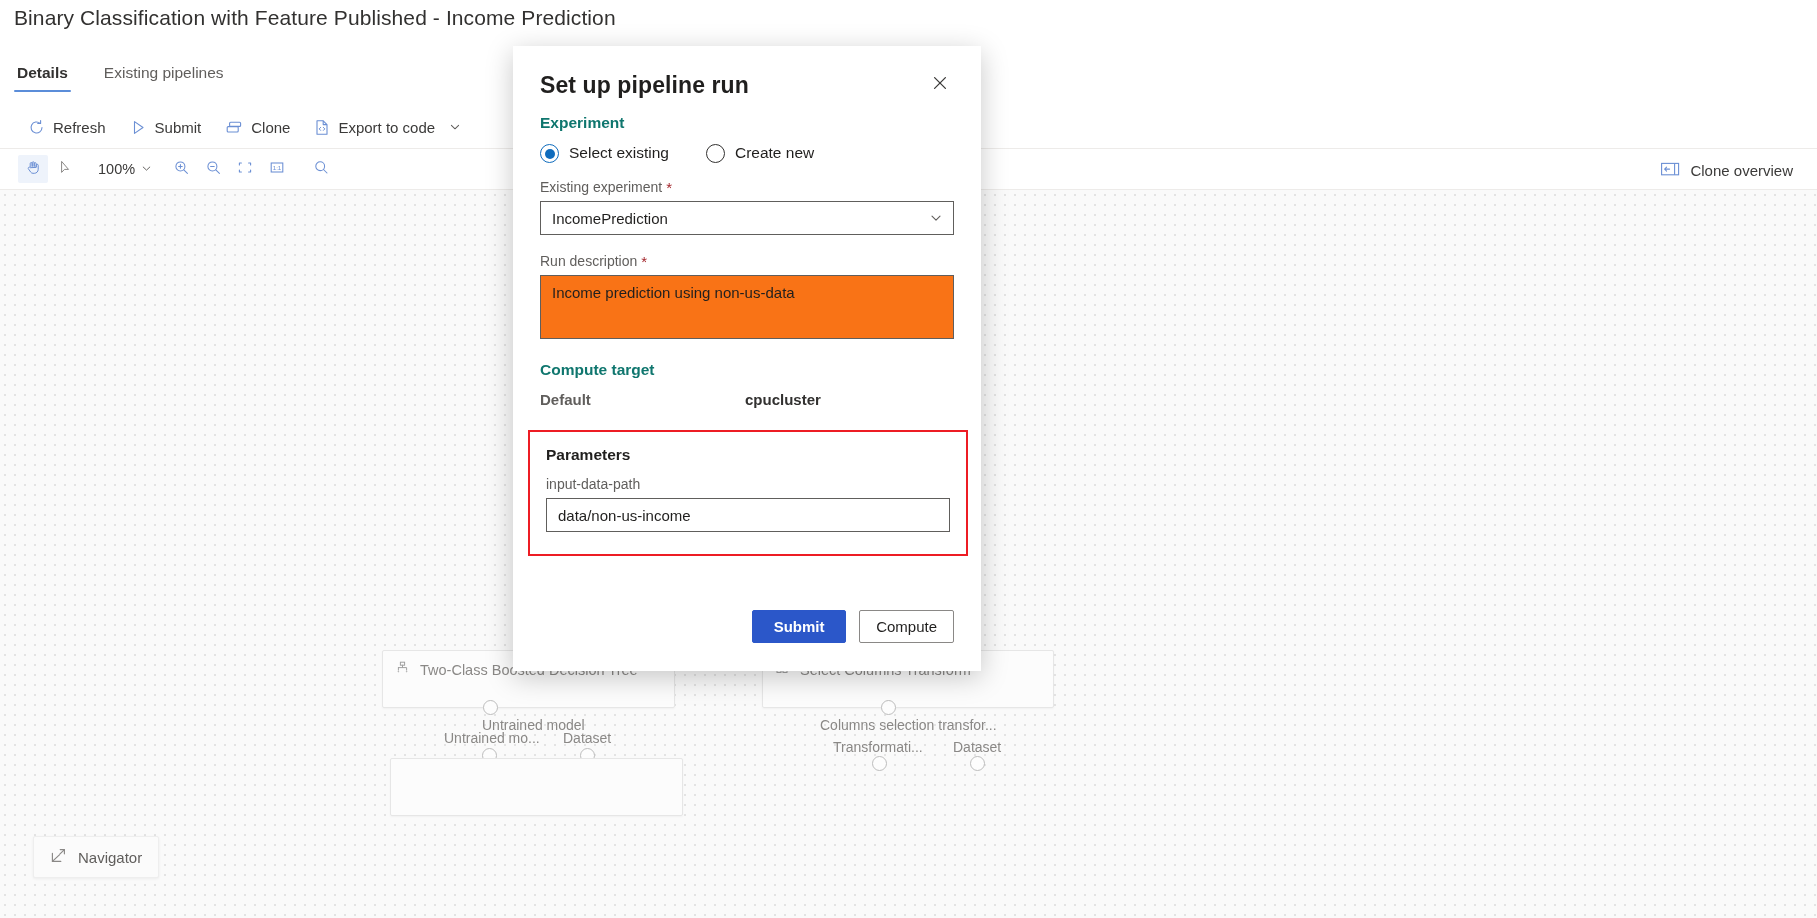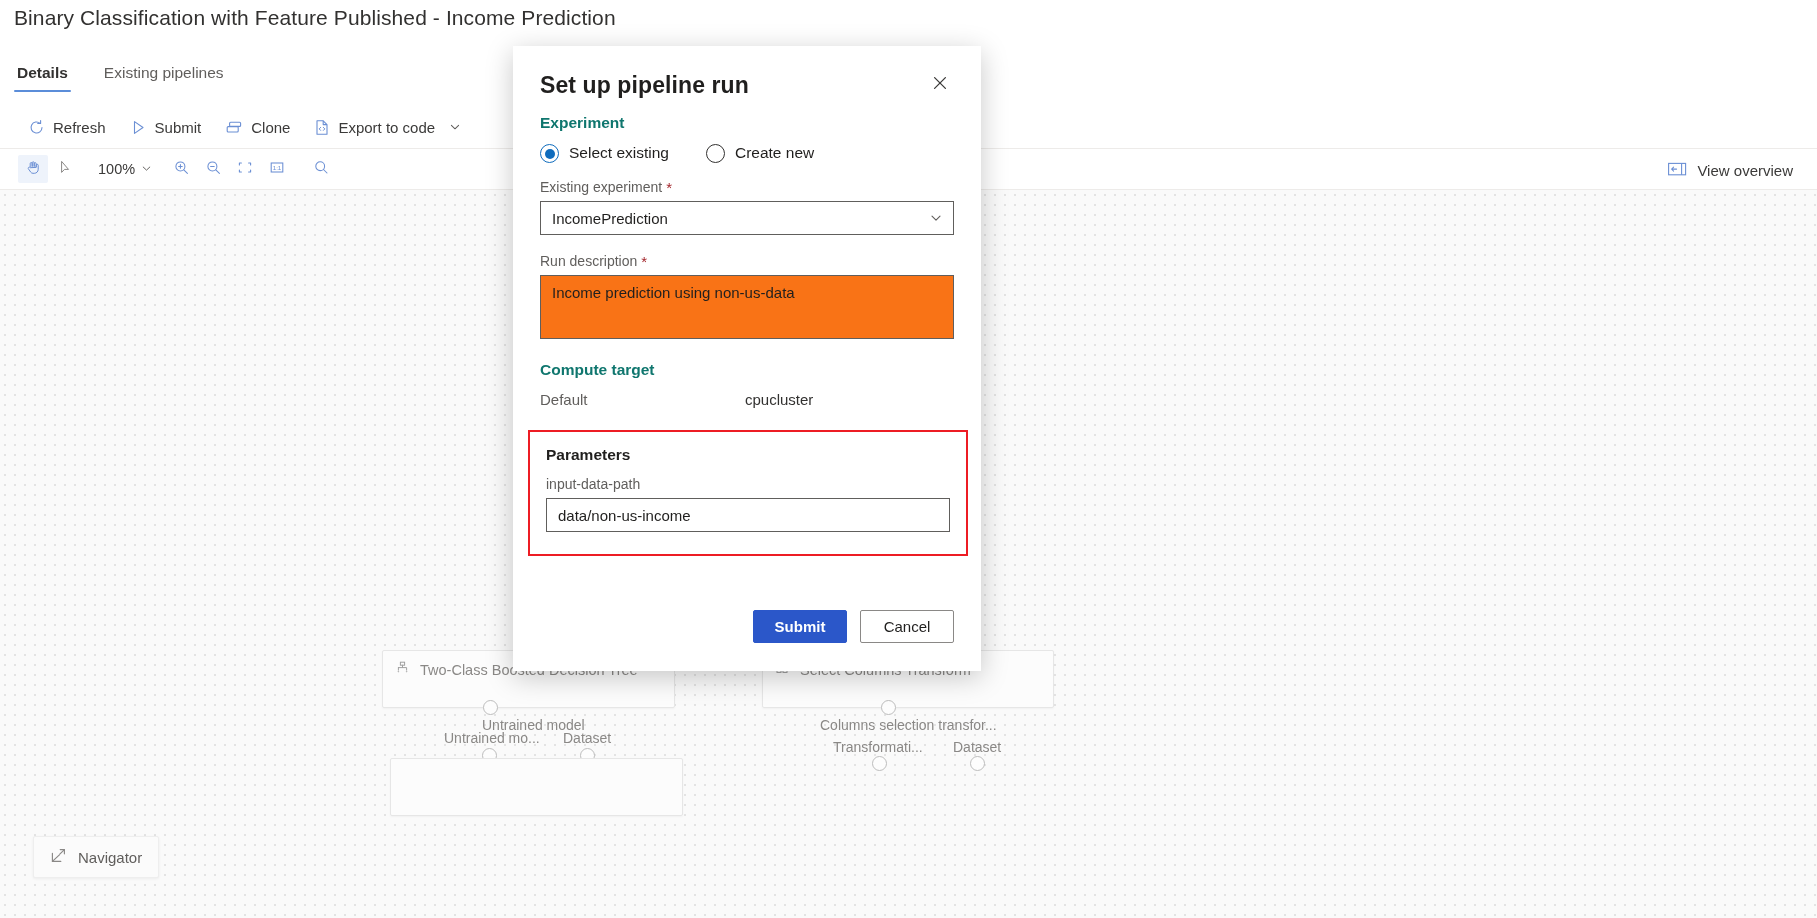--- a/index.html
+++ b/index.html
@@ -159,21 +159,21 @@
     position: absolute; right: 10px; top: 50%; transform: translateY(-50%);
     color: #605e5c; display: flex;
   }
   .textarea-box {
     height: 64px; border: 1px solid #605e5c; background: #f97316;
     padding: 8px 11px; font-size: 15px; color: #201f1e;
     font-family: "Liberation Sans", sans-serif; margin-bottom: 22px;
     cursor: text;
   }
   .compute-row {
-    display: flex; align-items: center; margin-top: 10px; margin-bottom: 22px;
+    display: flex; align-items: center; margin-top: 10px; margin-bottom: 22px; font-weight: bold;
   }
   .compute-key { font-size: 15px; color: #605e5c; width: 205px; }
   .compute-val { font-size: 15px; color: #323130; }
 
   .params-box {
     border: 2.5px solid #ed1c24; padding: 14px 16px 22px 16px;
     margin-left: -12px; margin-right: -14px;
   }
   .params-title {
     font-size: 15.5px; font-weight: 600; color: #201f1e; margin-bottom: 12px;
@@ -331,21 +331,21 @@
     </div>
 
     <div class="view-overview">
       <span>
         <svg width="20" height="16" viewBox="0 0 20 16" fill="none">
           <rect x="1.6" y="2.4" width="17" height="11.4" stroke="#6b8fd4" stroke-width="1.1"></rect>
           <path d="M14.6 2.4v11.4" stroke="#6b8fd4" stroke-width="1.1"></path>
           <path d="M9.6 8.1H4.6M6.6 6.1 4.6 8.1l2 2" stroke="#6b8fd4" stroke-width="1.05" stroke-linecap="round" stroke-linejoin="round"></path>
         </svg>
       </span>
-      <span>View overview</span>
+      <span>Clone overview</span>
     </div>
   </div>
 
   <div class="canvas">
 
     <div class="node" style="left:382px; top:460px; width:293px; height:58px;">
       <div class="node-head">
         <span>
           <svg width="15" height="15" viewBox="0 0 15 15" fill="none">
             <rect x="5.4" y="1.2" width="4.2" height="3" stroke="#a0a0a0" stroke-width="1"></rect>
@@ -456,17 +456,17 @@
 
       <div class="params-box">
         <div class="params-title">Parameters</div>
         <div class="param-name">input-data-path</div>
         <div class="text-box">data/non-us-income</div>
       </div>
     </div>
 
     <div class="modal-foot">
       <div class="btn btn-primary">Submit</div>
-      <div class="btn btn-secondary">Cancel</div>
+      <div class="btn btn-secondary">Compute</div>
     </div>
   </div>
 
 </div>
 
 </body></html>

